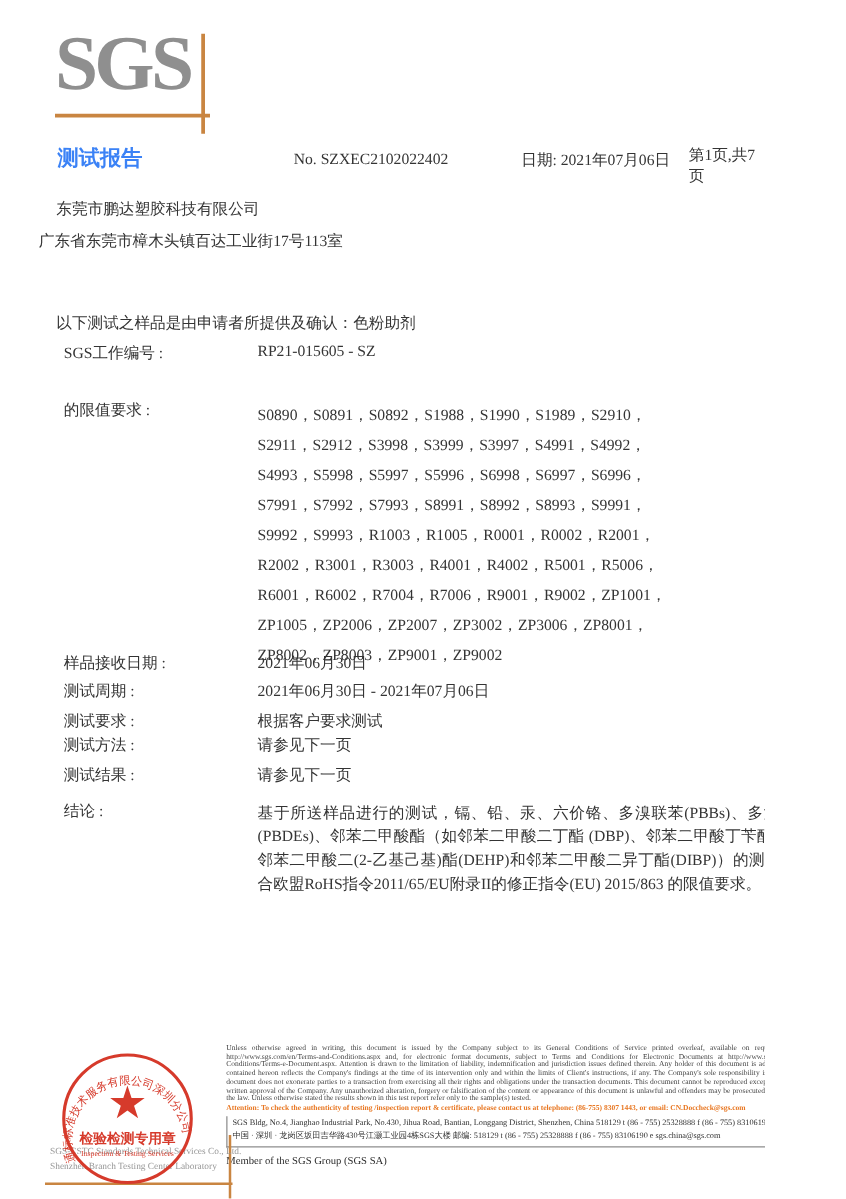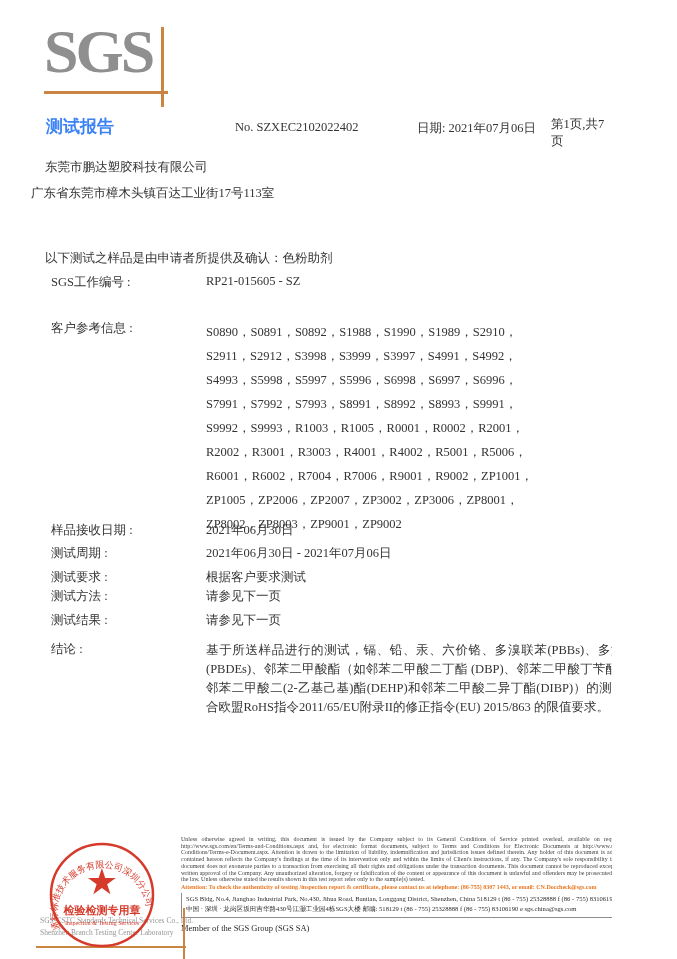--- a/index.html
+++ b/index.html
@@ -64,21 +64,21 @@
 
   <div class="sample-statement">以下测试之样品是由申请者所提供及确认：色粉助剂</div>
 
   <div class="frow" style="top:274px">
     <div class="lbl">SGS工作编号 :</div>
     <div class="val">RP21-015605 - SZ</div>
   </div>
 
 
   <div class="frow" style="top:320px">
-    <div class="lbl">客户参考信息 :</div>
+    <div class="lbl">的限值要求 :</div>
     <div class="val">
       <div class="ref-line">S0890，S0891，S0892，S1988，S1990，S1989，S2910，</div>
       <div class="ref-line">S2911，S2912，S3998，S3999，S3997，S4991，S4992，</div>
       <div class="ref-line">S4993，S5998，S5997，S5996，S6998，S6997，S6996，</div>
       <div class="ref-line">S7991，S7992，S7993，S8991，S8992，S8993，S9991，</div>
       <div class="ref-line">S9992，S9993，R1003，R1005，R0001，R0002，R2001，</div>
       <div class="ref-line">R2002，R3001，R3003，R4001，R4002，R5001，R5006，</div>
       <div class="ref-line">R6001，R6002，R7004，R7006，R9001，R9002，ZP1001，</div>
       <div class="ref-line">ZP1005，ZP2006，ZP2007，ZP3002，ZP3006，ZP8001，</div>
       <div class="ref-line">ZP8002，ZP8003，ZP9001，ZP9002</div>

